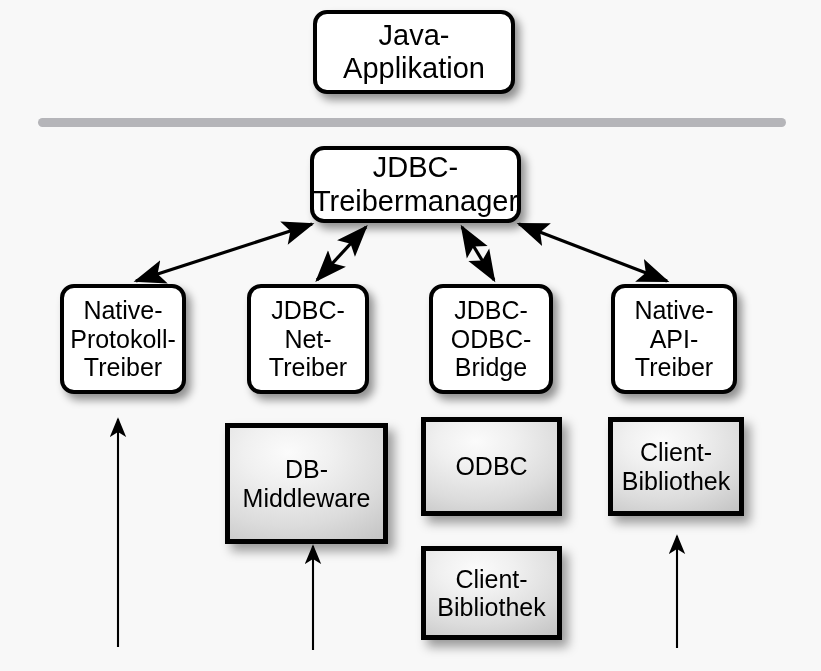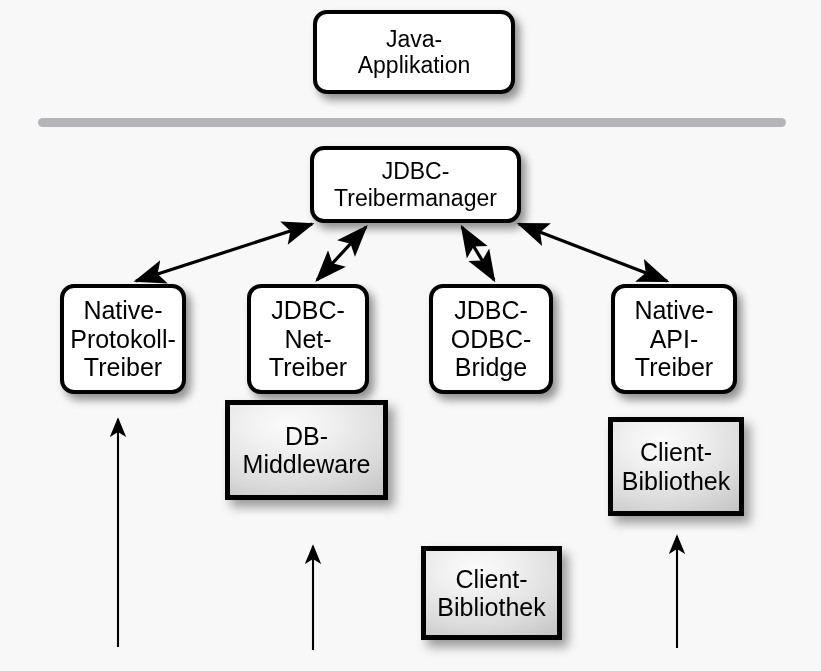--- a/index.html
+++ b/index.html
@@ -45,21 +45,21 @@
     line-height: 1.14;
     white-space: pre-line;
   }
 
   
   .node.rounded {
     background: #ffffff;
     border: 4px solid #000000;
     border-radius: 14px;
     box-shadow: 5px 6px 9px rgba(0,0,0,0.42);
-    font-size: 23px;
+    font-size: 29px;
   }
 
   
   .node.slab {
     border: 5px solid #000000;
     border-radius: 0;
     background:
       radial-gradient(ellipse 120% 120% at 38% 22%,
         #fbfbfb 0%,
         #f0f0f0 24%,
@@ -72,21 +72,21 @@
 
   
   #node-java-applikation { left: 313px; top: 10px;  width: 202px; height: 84px;  }
   #node-jdbc-treibermanager { left: 310px; top: 146px; width: 211px; height: 77px; }
 
   #node-native-protokoll-treiber { left: 60px;  top: 284px; width: 126px; height: 110px; font-size: 25px; }
   #node-jdbc-net-treiber         { left: 247px; top: 284px; width: 122px; height: 110px; font-size: 25px; }
   #node-jdbc-odbc-bridge         { left: 429px; top: 284px; width: 124px; height: 110px; font-size: 25px; }
   #node-native-api-treiber       { left: 611px; top: 284px; width: 126px; height: 110px; font-size: 25px; }
 
-  #node-db-middleware     { left: 225px; top: 400px; width: 163px; height: 100px; }
+  #node-db-middleware     { left: 225px; top: 423px; width: 163px; height: 121px; }
   #node-odbc              { left: 421px; top: 417px; width: 141px; height: 99px; }
   #node-client-bibliothek-right { left: 608px; top: 417px; width: 136px; height: 99px; }
   #node-client-bibliothek-mid   { left: 421px; top: 546px; width: 141px; height: 94px; }
 
   
   #jdbc-api-label {
     position: absolute;
     right: 36px;
     top: 83px;
     font-size: 27px;
@@ -157,20 +157,21 @@
 ODBC-
 Bridge</div>
 
   <div class="node rounded" id="node-native-api-treiber">Native-
 API-
 Treiber</div>
 
   <div class="node slab" id="node-db-middleware">DB-
 Middleware</div>
 
+  <div class="node slab" id="node-odbc">ODBC</div>
 
   <div class="node slab" id="node-client-bibliothek-right">Client-
 Bibliothek</div>
 
   <div class="node slab" id="node-client-bibliothek-mid">Client-
 Bibliothek</div>
 
 </div>
 
 </body></html>

